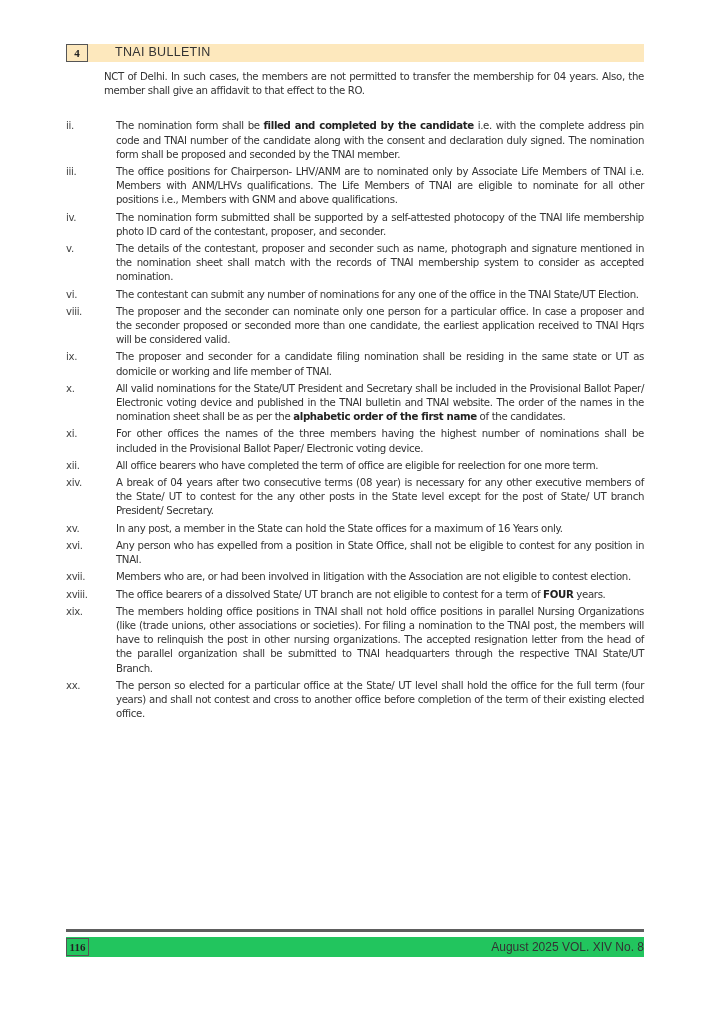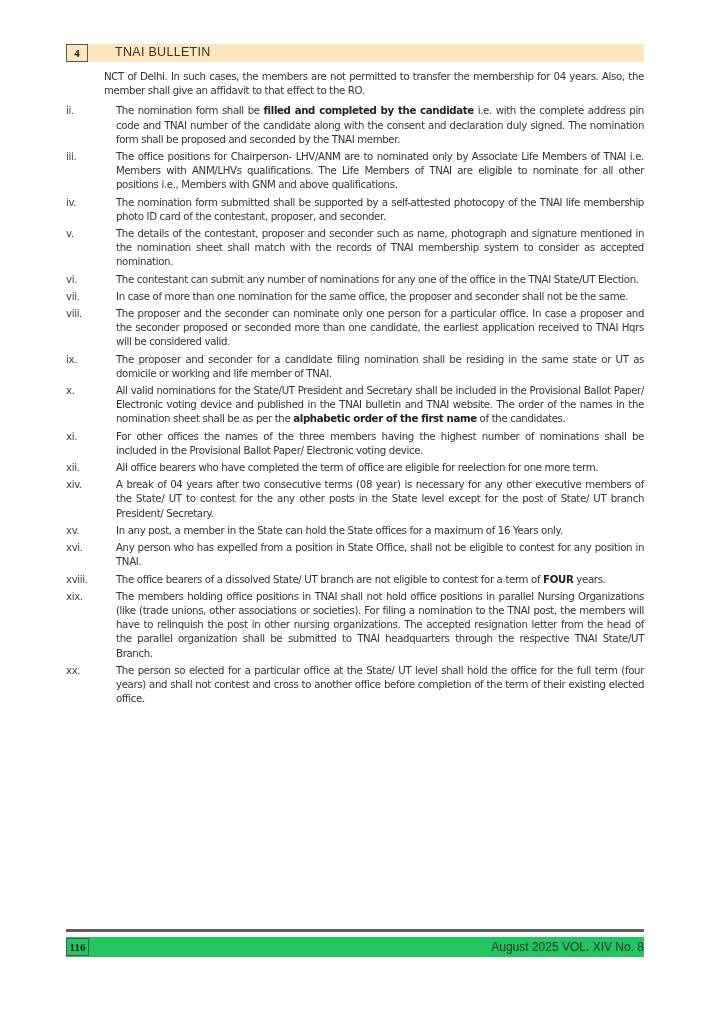--- a/index.html
+++ b/index.html
@@ -77,21 +77,21 @@
       flex: 1;
       text-align: justify;
     }
     .item-text b {
       font-weight: bold;
       color: #222;
     }
     .continuation {
       padding-left: 38px;
       text-align: justify;
-      margin-bottom: 6px;
+      margin-bottom: 21px;
     }
     .footer-rule {
       position: absolute;
       left: 66px;
       top: 929px;
       width: 578px;
       height: 3px;
       background: #5e5e5e;
     }
     .footer-bar {
@@ -154,24 +154,20 @@
       </div>
       <div class="item">
         <div class="numeral">v.</div>
         <div class="item-text"><span>The details of the contestant, proposer and seconder such as name, photograph and signature mentioned in the nomination sheet shall match with the records of TNAI membership system to consider as accepted nomination.</span></div>
       </div>
       <div class="item">
         <div class="numeral">vi.</div>
         <div class="item-text"><span>The contestant can submit any number of nominations for any one of the office in the TNAI State/UT Election.</span></div>
       </div>
       <div class="item">
-        <div class="numeral">vii.</div>
-        <div class="item-text"><span>In case of more than one nomination for the same office, the proposer and seconder shall not be the same.</span></div>
-      </div>
-      <div class="item">
         <div class="numeral">viii.</div>
         <div class="item-text"><span>The proposer and the seconder can nominate only one person for a particular office. In case a proposer and the seconder proposed or seconded more than one candidate, the earliest application received to TNAI Hqrs will be considered valid.</span></div>
       </div>
       <div class="item">
         <div class="numeral">ix.</div>
         <div class="item-text"><span>The proposer and seconder for a candidate filing nomination shall be residing in the same state or UT as domicile or working and life member of TNAI.</span></div>
       </div>
       <div class="item">
         <div class="numeral">x.</div>
         <div class="item-text"><span>All valid nominations for the State/UT President and Secretary shall be included in the Provisional Ballot Paper/ Electronic voting device and published in the TNAI bulletin and TNAI website. The order of the names in the nomination sheet shall be as per the </span><b>alphabetic order of the first name</b><span> of the candidates.</span></div>
@@ -188,20 +184,24 @@
         <div class="numeral">xiv.</div>
         <div class="item-text"><span>A break of 04 years after two consecutive terms (08 year) is necessary for any other executive members of the State/ UT to contest for the any other posts in the State level except for the post of State/ UT branch President/ Secretary.</span></div>
       </div>
       <div class="item">
         <div class="numeral">xv.</div>
         <div class="item-text"><span>In any post, a member in the State can hold the State offices for a maximum of 16 Years only.</span></div>
       </div>
       <div class="item">
         <div class="numeral">xvi.</div>
         <div class="item-text"><span>Any person who has expelled from a position in State Office, shall not be eligible to contest for any position in TNAI.</span></div>
+      </div>
+      <div class="item">
+        <div class="numeral">xvii.</div>
+        <div class="item-text"><span>Members who are, or had been involved in litigation with the Association are not eligible to contest election.</span></div>
       </div>
       <div class="item">
         <div class="numeral">xviii.</div>
         <div class="item-text"><span>The office bearers of a dissolved State/ UT branch are not eligible to contest for a term of </span><b>FOUR</b><span> years.</span></div>
       </div>
       <div class="item">
         <div class="numeral">xix.</div>
         <div class="item-text"><span>The members holding office positions in TNAI shall not hold office positions in parallel Nursing Organizations (like (trade unions, other associations or societies). For filing a nomination to the TNAI post, the members will have to relinquish the post in other nursing organizations. The accepted resignation letter from the head of the parallel organization shall be submitted to TNAI headquarters through the respective TNAI State/UT Branch.</span></div>
       </div>
       <div class="item">

